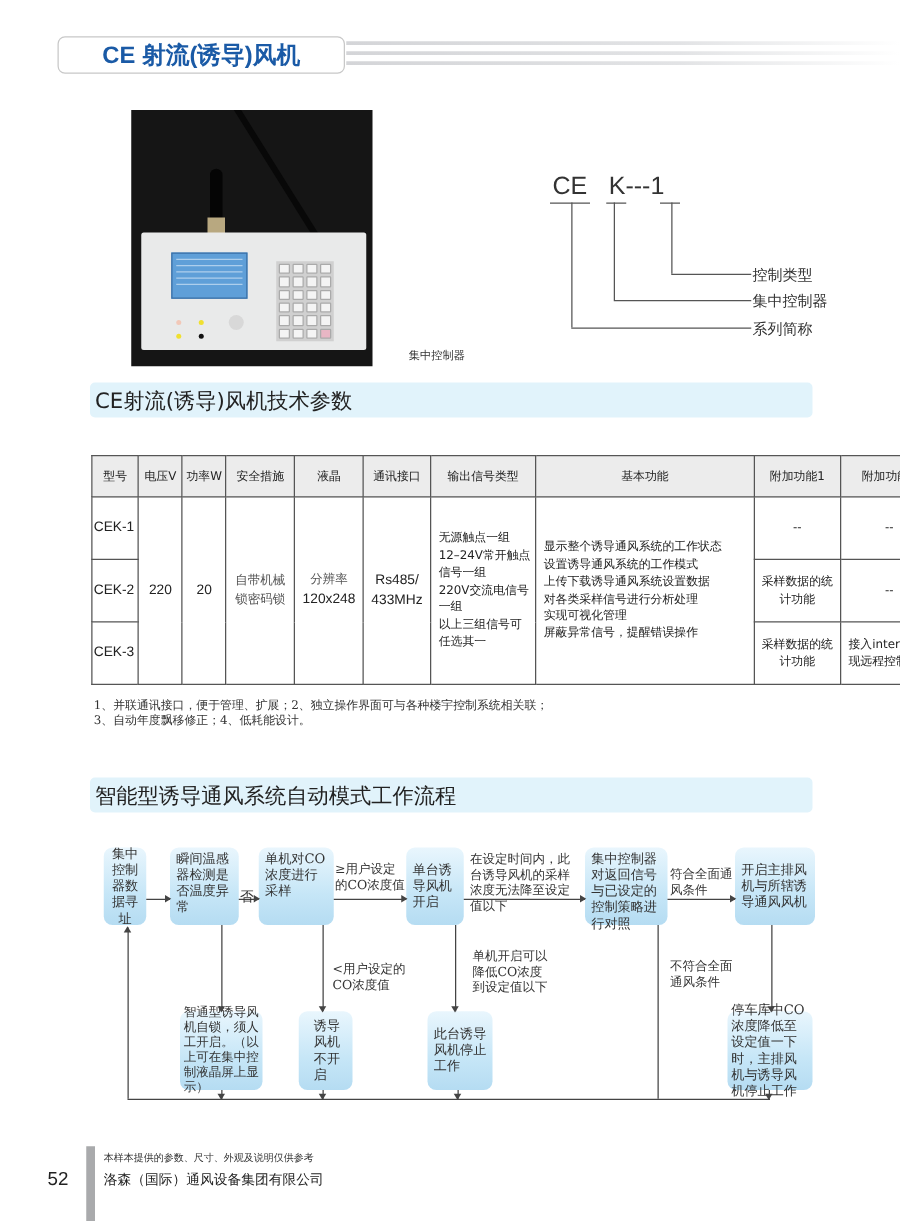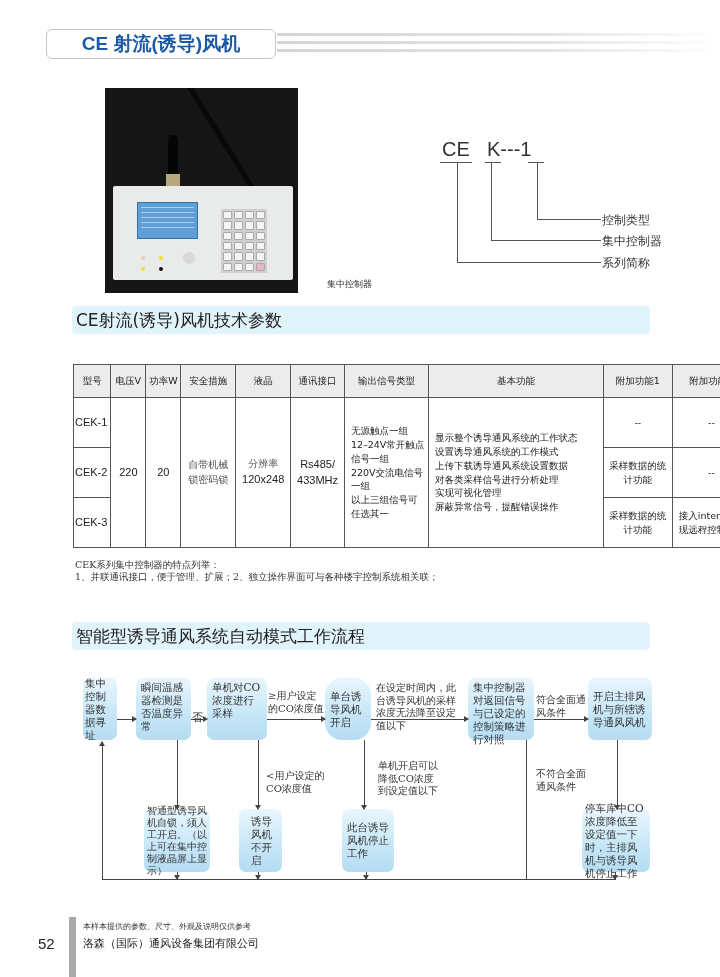--- a/index.html
+++ b/index.html
@@ -210,38 +210,38 @@
     </tr>
     <tr>
       <td class="model">CEK-3</td>
       <td>采样数据的统计功能</td>
       <td class="left">接入internet实现远程控制</td>
     </tr>
   </tbody>
 </table>
 
 <div class="features">
-  <div>CEK系列集中控制器的特点列举：</div>
   <div>1、并联通讯接口，便于管理、扩展；2、独立操作界面可与各种楼宇控制系统相关联；</div>
+  <div>3、自动年度飘移修正；4、低耗能设计。</div>
 </div>
 
 <div class="section-bar" style="top:622px;">智能型诱导通风系统自动模式工作流程</div>
 
 <div class="flow">
 
-  <div class="node" style="left:83px;top:18px;width:34px;height:62px;padding:2px;">
+  <div class="node" style="left:83px;top:18px;width:34px;height:62px;padding:2px;text-align:center;">
       <span>集中控制器数据寻址</span>
     </div>
   <div class="node" style="left:136px;top:18px;width:55px;height:62px;align-items:flex-start;">
       <span>瞬间温感器检测是否温度异常</span>
     </div>
   <div class="node" style="left:207px;top:18px;width:60px;height:62px;align-items:flex-start;">
       <span>单机对CO浓度进行采样</span>
     </div>
-  <div class="node" style="left:325px;top:18px;width:46px;height:62px;border-radius:17px;">
+  <div class="node" style="left:325px;top:18px;width:46px;height:62px;">
       <span>单台诱导风机开启</span>
     </div>
   <div class="node" style="left:468px;top:18px;width:66px;height:62px;align-items:flex-start;">
       <span>集中控制器对返回信号与已设定的控制策略进行对照</span>
     </div>
   <div class="node" style="left:588px;top:18px;width:64px;height:62px;">
       <span>开启主排风机与所辖诱导通风风机</span>
     </div>
 
   <div class="arrow-h" style="left:117px;top:59px;width:19px;"></div>

